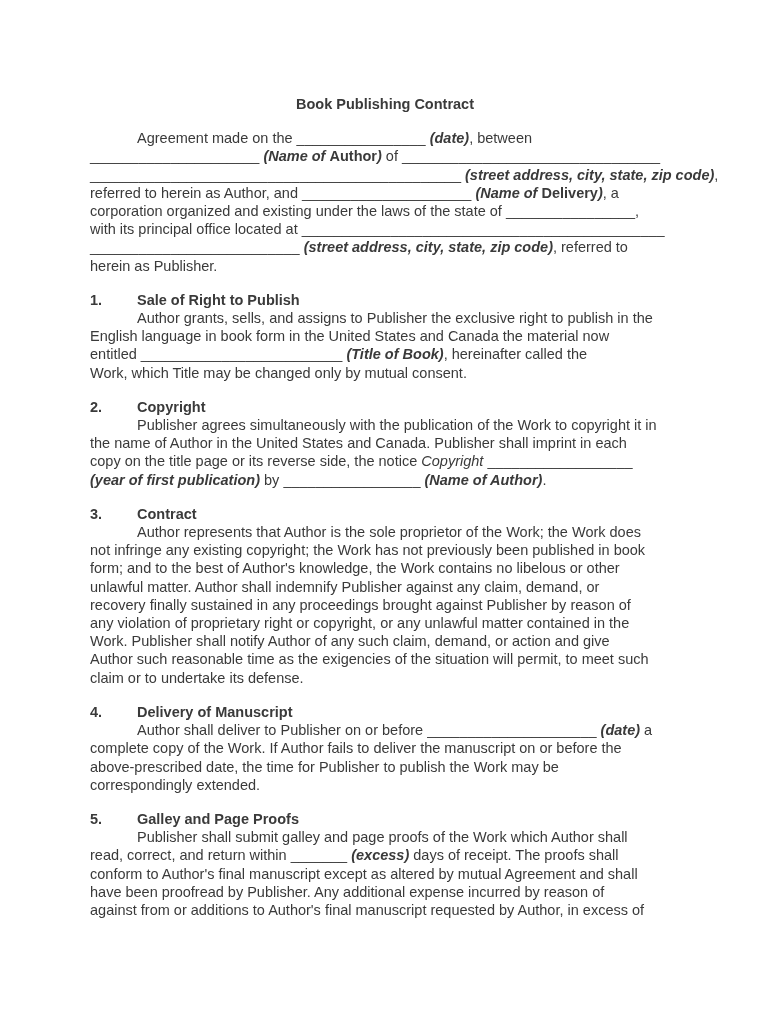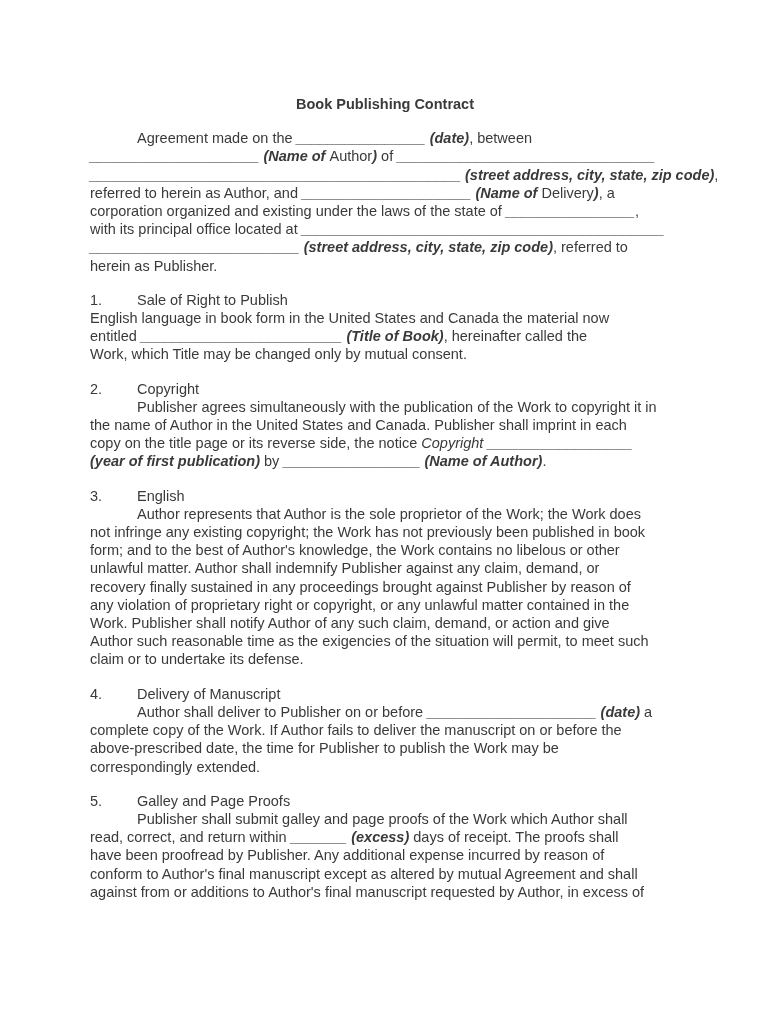--- a/index.html
+++ b/index.html
@@ -10,56 +10,57 @@
     font-family:"Liberation Sans", sans-serif;
     font-size:14.5px;line-height:18.2px;color:#3a3a3a;
     overflow:hidden;
   }
   .title{font-weight:bold;text-align:center;margin-bottom:16px;}
   .block{margin-bottom:16px;}
   .block:last-child{margin-bottom:12px;}
   .line{white-space:pre;}
   .indent{text-indent:47px;}
   .num{display:inline-block;width:47px;}
-  .b{font-weight:normal;}
+  .b{font-weight:bold;}
   .i{font-style:italic;}
   .bi{font-weight:bold;font-style:italic;}
-  .u{color:#3a3a3a;font-style:italic;}
+  .u{color:#3a3a3a;}
 </style>
 </head>
 <body>
 
 <div class="page">
   <div class="title block">Book Publishing Contract</div>
   <div>
       <div class="block">
         <div class="line indent"><span>Agreement made on the </span><span class="u">________________</span><span> </span><span class="bi">(date)</span><span>, between</span></div>
         <div class="line"><span class="u">_____________________</span><span> </span><span class="bi">(Name of </span><span class="b">Author</span><span class="bi">)</span><span> of </span><span class="u">________________________________</span></div>
         <div class="line"><span class="u">______________________________________________</span><span> </span><span class="bi">(street address, city, state, zip code)</span><span>,</span></div>
         <div class="line"><span>referred to herein as Author, and </span><span class="u">_____________________</span><span> </span><span class="bi">(Name of </span><span class="b">Delivery</span><span class="bi">)</span><span>, a</span></div>
         <div class="line"><span>corporation organized and existing under the laws of the state of </span><span class="u">________________</span><span>,</span></div>
         <div class="line"><span>with its principal office located at </span><span class="u">_____________________________________________</span></div>
         <div class="line"><span class="u">__________________________</span><span> </span><span class="bi">(street address, city, state, zip code)</span><span>, referred to</span></div>
         <div class="line"><span>herein as Publisher.</span></div>
       </div>
       <div class="block">
         <div class="line b"><span class="num">1.</span><span>Sale of Right to Publish</span></div>
+        <div class="line indent"><span>Author grants, sells, and assigns to Publisher the exclusive right to publish in the</span></div>
         <div class="line"><span>English language in book form in the United States and Canada the material now</span></div>
         <div class="line"><span>entitled </span><span class="u">_________________________</span><span> </span><span class="bi">(Title of Book)</span><span>, hereinafter called the</span></div>
         <div class="line"><span>Work, which Title may be changed only by mutual consent.</span></div>
       </div>
       <div class="block">
         <div class="line b"><span class="num">2.</span><span>Copyright</span></div>
         <div class="line indent"><span>Publisher agrees simultaneously with the publication of the Work to copyright it in</span></div>
         <div class="line"><span>the name of Author in the United States and Canada. Publisher shall imprint in each</span></div>
         <div class="line"><span>copy on the title page or its reverse side, the notice </span><span class="i">Copyright</span><span> </span><span class="u">__________________</span></div>
         <div class="line"><span class="bi">(year of first publication)</span><span> by </span><span class="u">_________________</span><span> </span><span class="bi">(Name of Author)</span><span>.</span></div>
       </div>
       <div class="block">
-        <div class="line b"><span class="num">3.</span><span>English</span></div>
+        <div class="line b"><span class="num">3.</span><span>Contract</span></div>
         <div class="line indent"><span>Author represents that Author is the sole proprietor of the Work; the Work does</span></div>
         <div class="line"><span>not infringe any existing copyright; the Work has not previously been published in book</span></div>
         <div class="line"><span>form; and to the best of Author's knowledge, the Work contains no libelous or other</span></div>
         <div class="line"><span>unlawful matter. Author shall indemnify Publisher against any claim, demand, or</span></div>
         <div class="line"><span>recovery finally sustained in any proceedings brought against Publisher by reason of</span></div>
         <div class="line"><span>any violation of proprietary right or copyright, or any unlawful matter contained in the</span></div>
         <div class="line"><span>Work. Publisher shall notify Author of any such claim, demand, or action and give</span></div>
         <div class="line"><span>Author such reasonable time as the exigencies of the situation will permit, to meet such</span></div>
         <div class="line"><span>claim or to undertake its defense.</span></div>
       </div>
@@ -67,18 +68,18 @@
         <div class="line b"><span class="num">4.</span><span>Delivery of Manuscript</span></div>
         <div class="line indent"><span>Author shall deliver to Publisher on or before </span><span class="u">_____________________</span><span> </span><span class="bi">(date)</span><span> a</span></div>
         <div class="line"><span>complete copy of the Work. If Author fails to deliver the manuscript on or before the</span></div>
         <div class="line"><span>above-prescribed date, the time for Publisher to publish the Work may be</span></div>
         <div class="line"><span>correspondingly extended.</span></div>
       </div>
       <div class="block">
         <div class="line b"><span class="num">5.</span><span>Galley and Page Proofs</span></div>
         <div class="line indent"><span>Publisher shall submit galley and page proofs of the Work which Author shall</span></div>
         <div class="line"><span>read, correct, and return within </span><span class="u">_______</span><span> </span><span class="bi">(excess)</span><span> days of receipt. The proofs shall</span></div>
+        <div class="line"><span>conform to Author's final manuscript except as altered by mutual Agreement and shall</span></div>
         <div class="line"><span>have been proofread by Publisher. Any additional expense incurred by reason of</span></div>
-        <div class="line"><span>conform to Author's final manuscript except as altered by mutual Agreement and shall</span></div>
         <div class="line"><span>against from or additions to Author's final manuscript requested by Author, in excess of</span></div>
       </div>
     </div>
 </div>
 
 </body></html>

